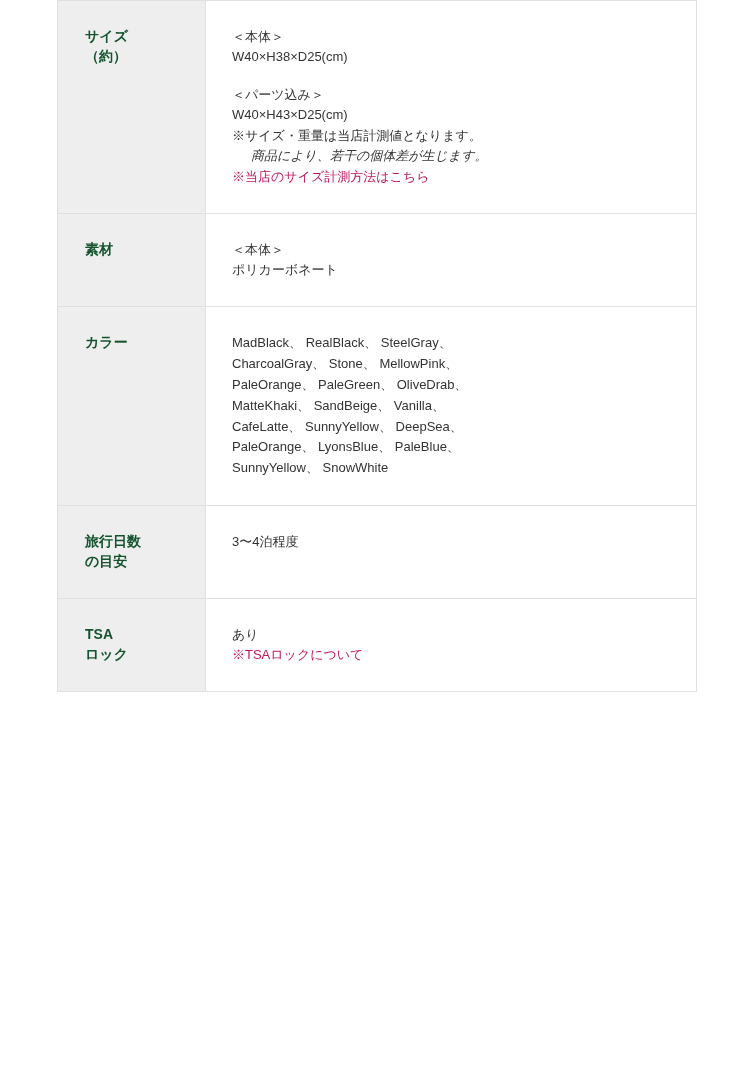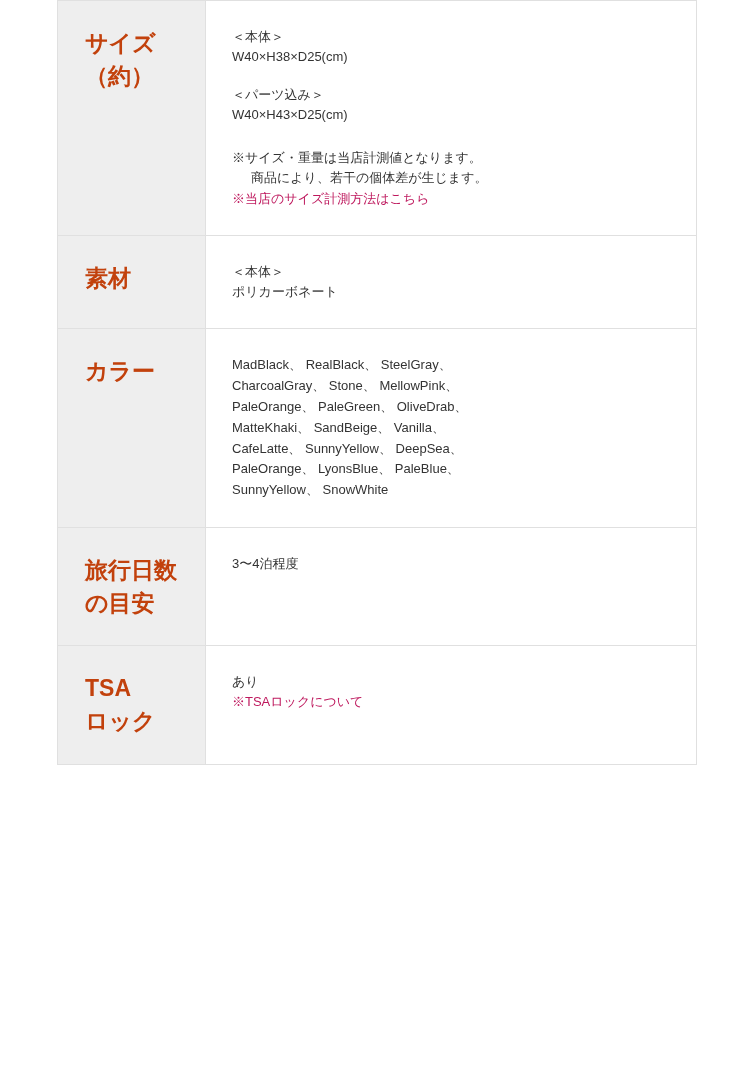--- a/index.html
+++ b/index.html
@@ -29,23 +29,23 @@
   }
 
   table.spec-table tr {
     background: #ffffff;
   }
 
   table.spec-table th {
     width: 148px;
     background: #eeeeee;
     border: 1px solid #e0e0e0;
-    color: #c2410c;
+    color: #14532d;
     font-weight: bold;
-    font-size: 23px;
+    font-size: 14px;
     text-align: left;
     vertical-align: top;
     padding: 26px 0 26px 27px;
     line-height: 1.42;
     box-sizing: border-box;
   }
 
   table.spec-table td {
     border: 1px solid #e0e0e0;
     background: #ffffff;
@@ -58,27 +58,27 @@
     box-sizing: border-box;
   }
 
   .th-line { display: block; }
 
   .block { display: block; }
   .gap { height: 18px; }
 
   .note {
     display: block;
-    margin-top: 22px;
     line-height: 1.58;
   }
   .note-indent {
     display: block;
     padding-left: 19px;
     text-indent: -0px;
+    font-style: italic;
   }
 
   a.speclink {
     display: block;
     color: #be185d;
     text-decoration: none;
     line-height: 1.58;
   }
 
   .colors {

